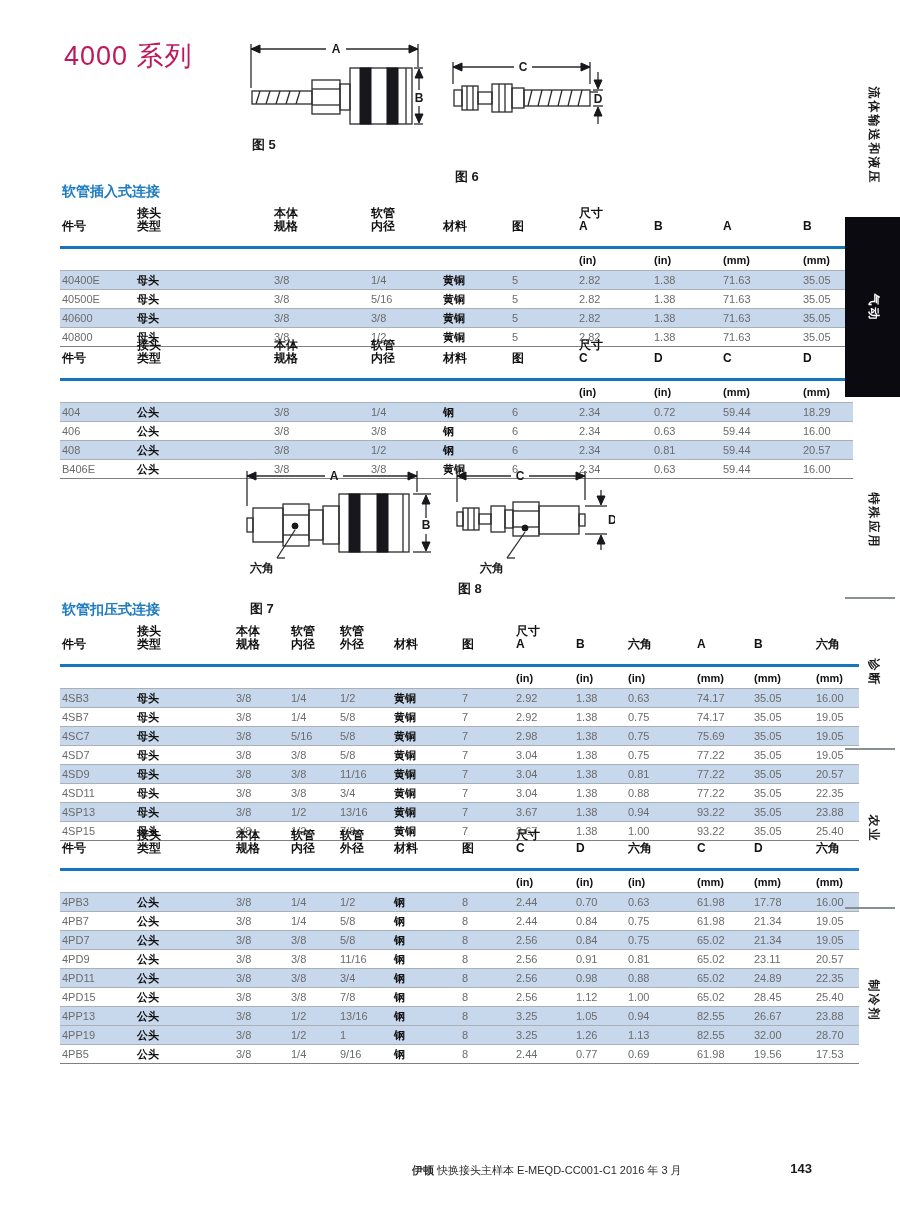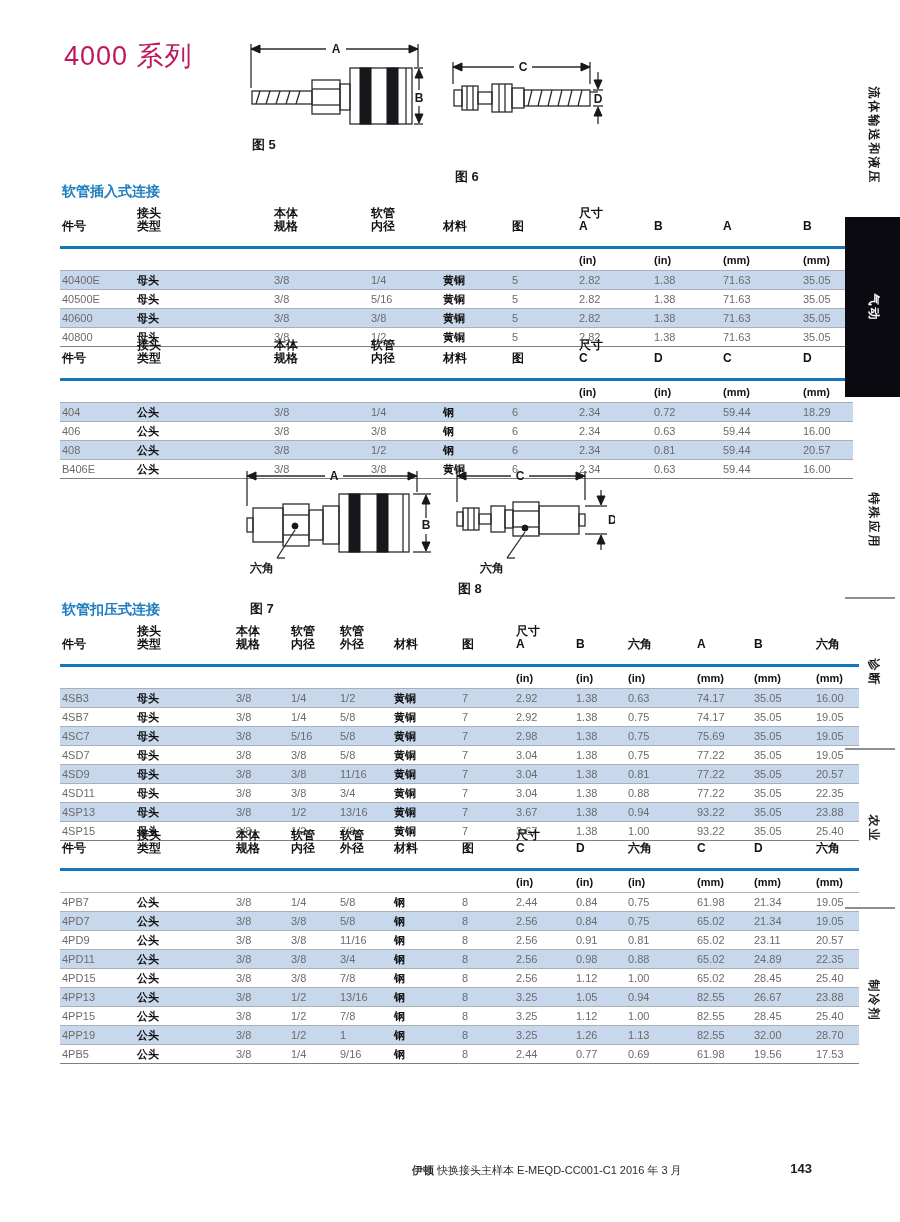--- a/index.html
+++ b/index.html
@@ -691,20 +691,35 @@
             <td></td>
             <td>(in)</td>
             <td>(in)</td>
             <td>(in)</td>
             <td>(mm)</td>
             <td>(mm)</td>
             <td>(mm)</td>
           </tr>
         </thead>
         <tbody>
+          <tr class="row hl">
+            <td>4PB3</td>
+            <td class="cjk">公头</td>
+            <td>3/8</td>
+            <td>1/4</td>
+            <td>1/2</td>
+            <td class="cjk">钢</td>
+            <td>8</td>
+            <td>2.44</td>
+            <td>0.70</td>
+            <td>0.63</td>
+            <td>61.98</td>
+            <td>17.78</td>
+            <td>16.00</td>
+          </tr>
           <tr class="row">
             <td>4PB7</td>
             <td class="cjk">公头</td>
             <td>3/8</td>
             <td>1/4</td>
             <td>5/8</td>
             <td class="cjk">钢</td>
             <td>8</td>
             <td>2.44</td>
             <td>0.84</td>
@@ -781,35 +796,20 @@
             <td>13/16</td>
             <td class="cjk">钢</td>
             <td>8</td>
             <td>3.25</td>
             <td>1.05</td>
             <td>0.94</td>
             <td>82.55</td>
             <td>26.67</td>
             <td>23.88</td>
           </tr>
-          <tr class="row">
-            <td>4PP15</td>
-            <td class="cjk">公头</td>
-            <td>3/8</td>
-            <td>1/2</td>
-            <td>7/8</td>
-            <td class="cjk">钢</td>
-            <td>8</td>
-            <td>3.25</td>
-            <td>1.12</td>
-            <td>1.00</td>
-            <td>82.55</td>
-            <td>28.45</td>
-            <td>25.40</td>
-          </tr>
           <tr class="row hl">
             <td>4PP19</td>
             <td class="cjk">公头</td>
             <td>3/8</td>
             <td>1/2</td>
             <td>1</td>
             <td class="cjk">钢</td>
             <td>8</td>
             <td>3.25</td>
             <td>1.26</td>

